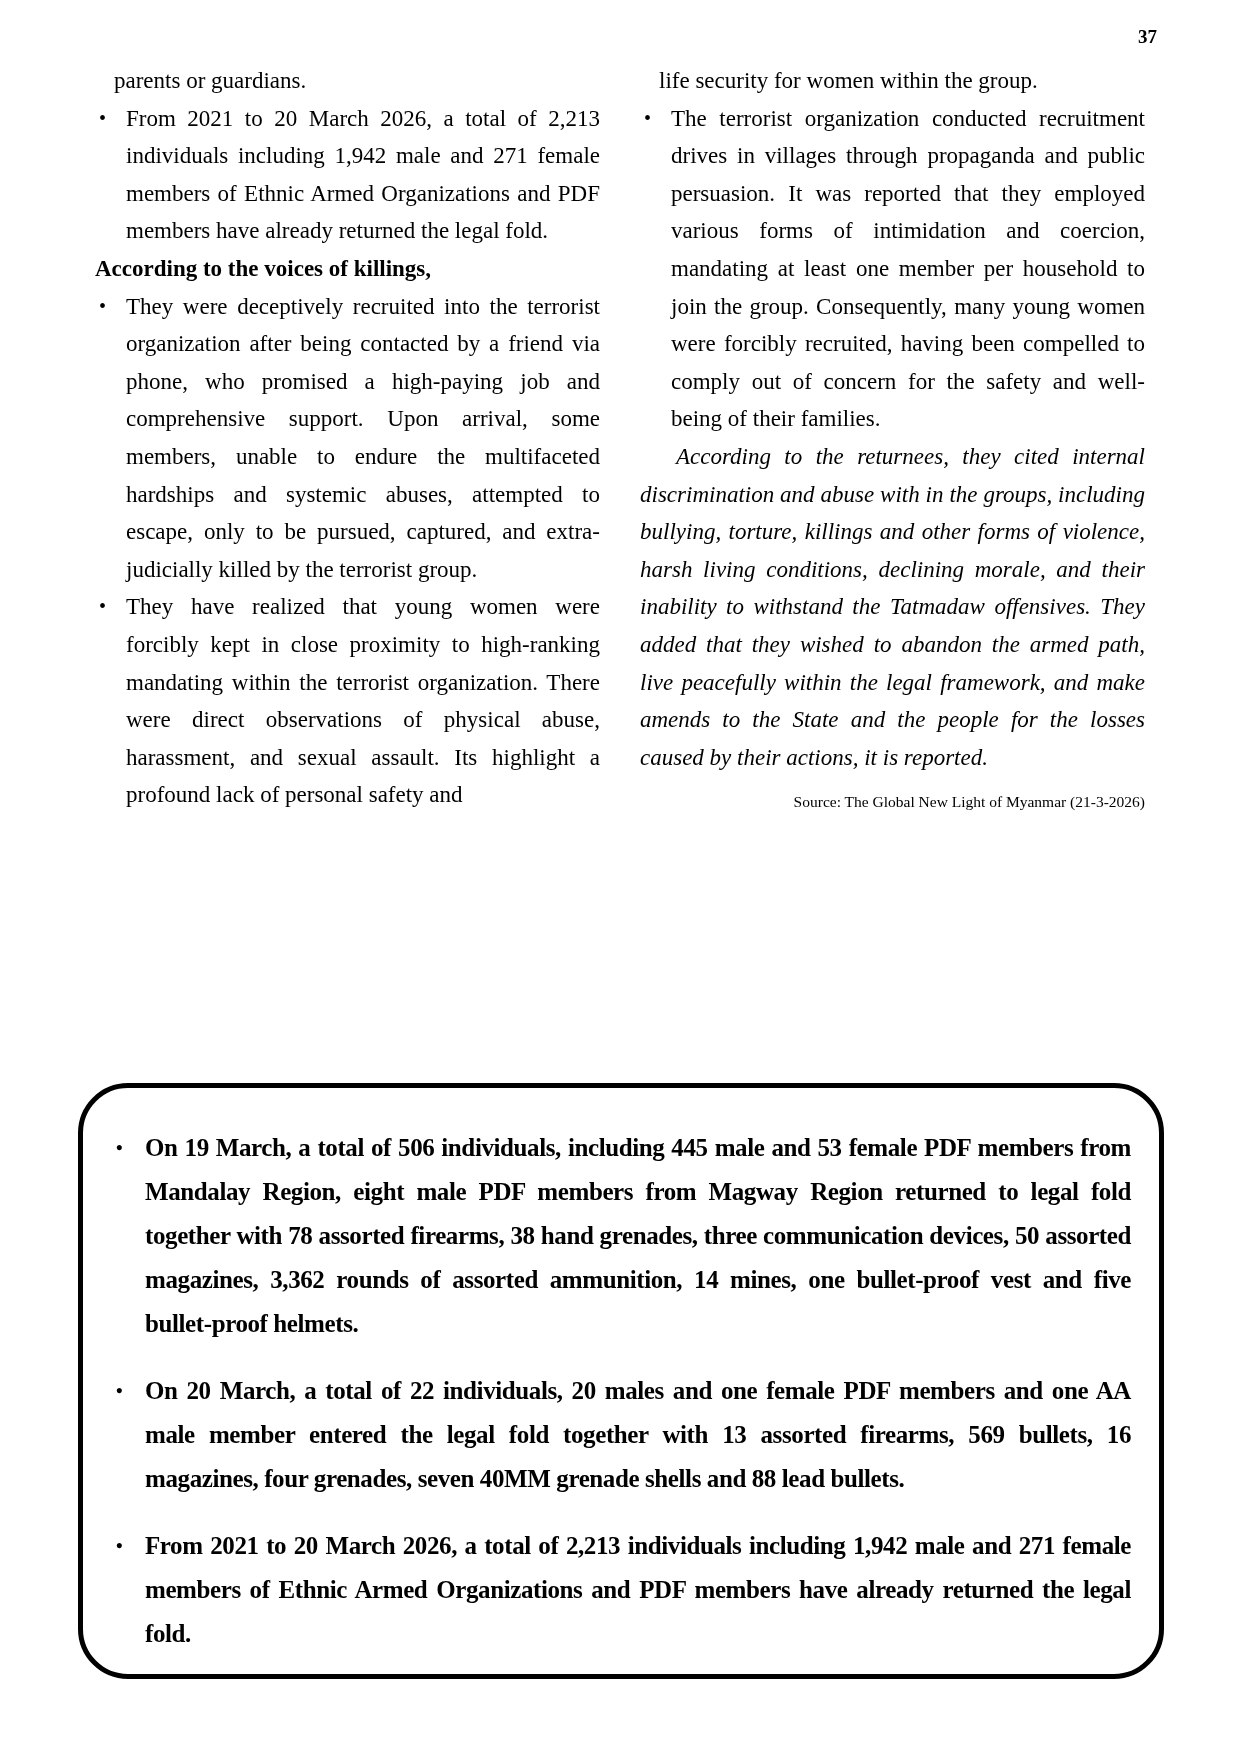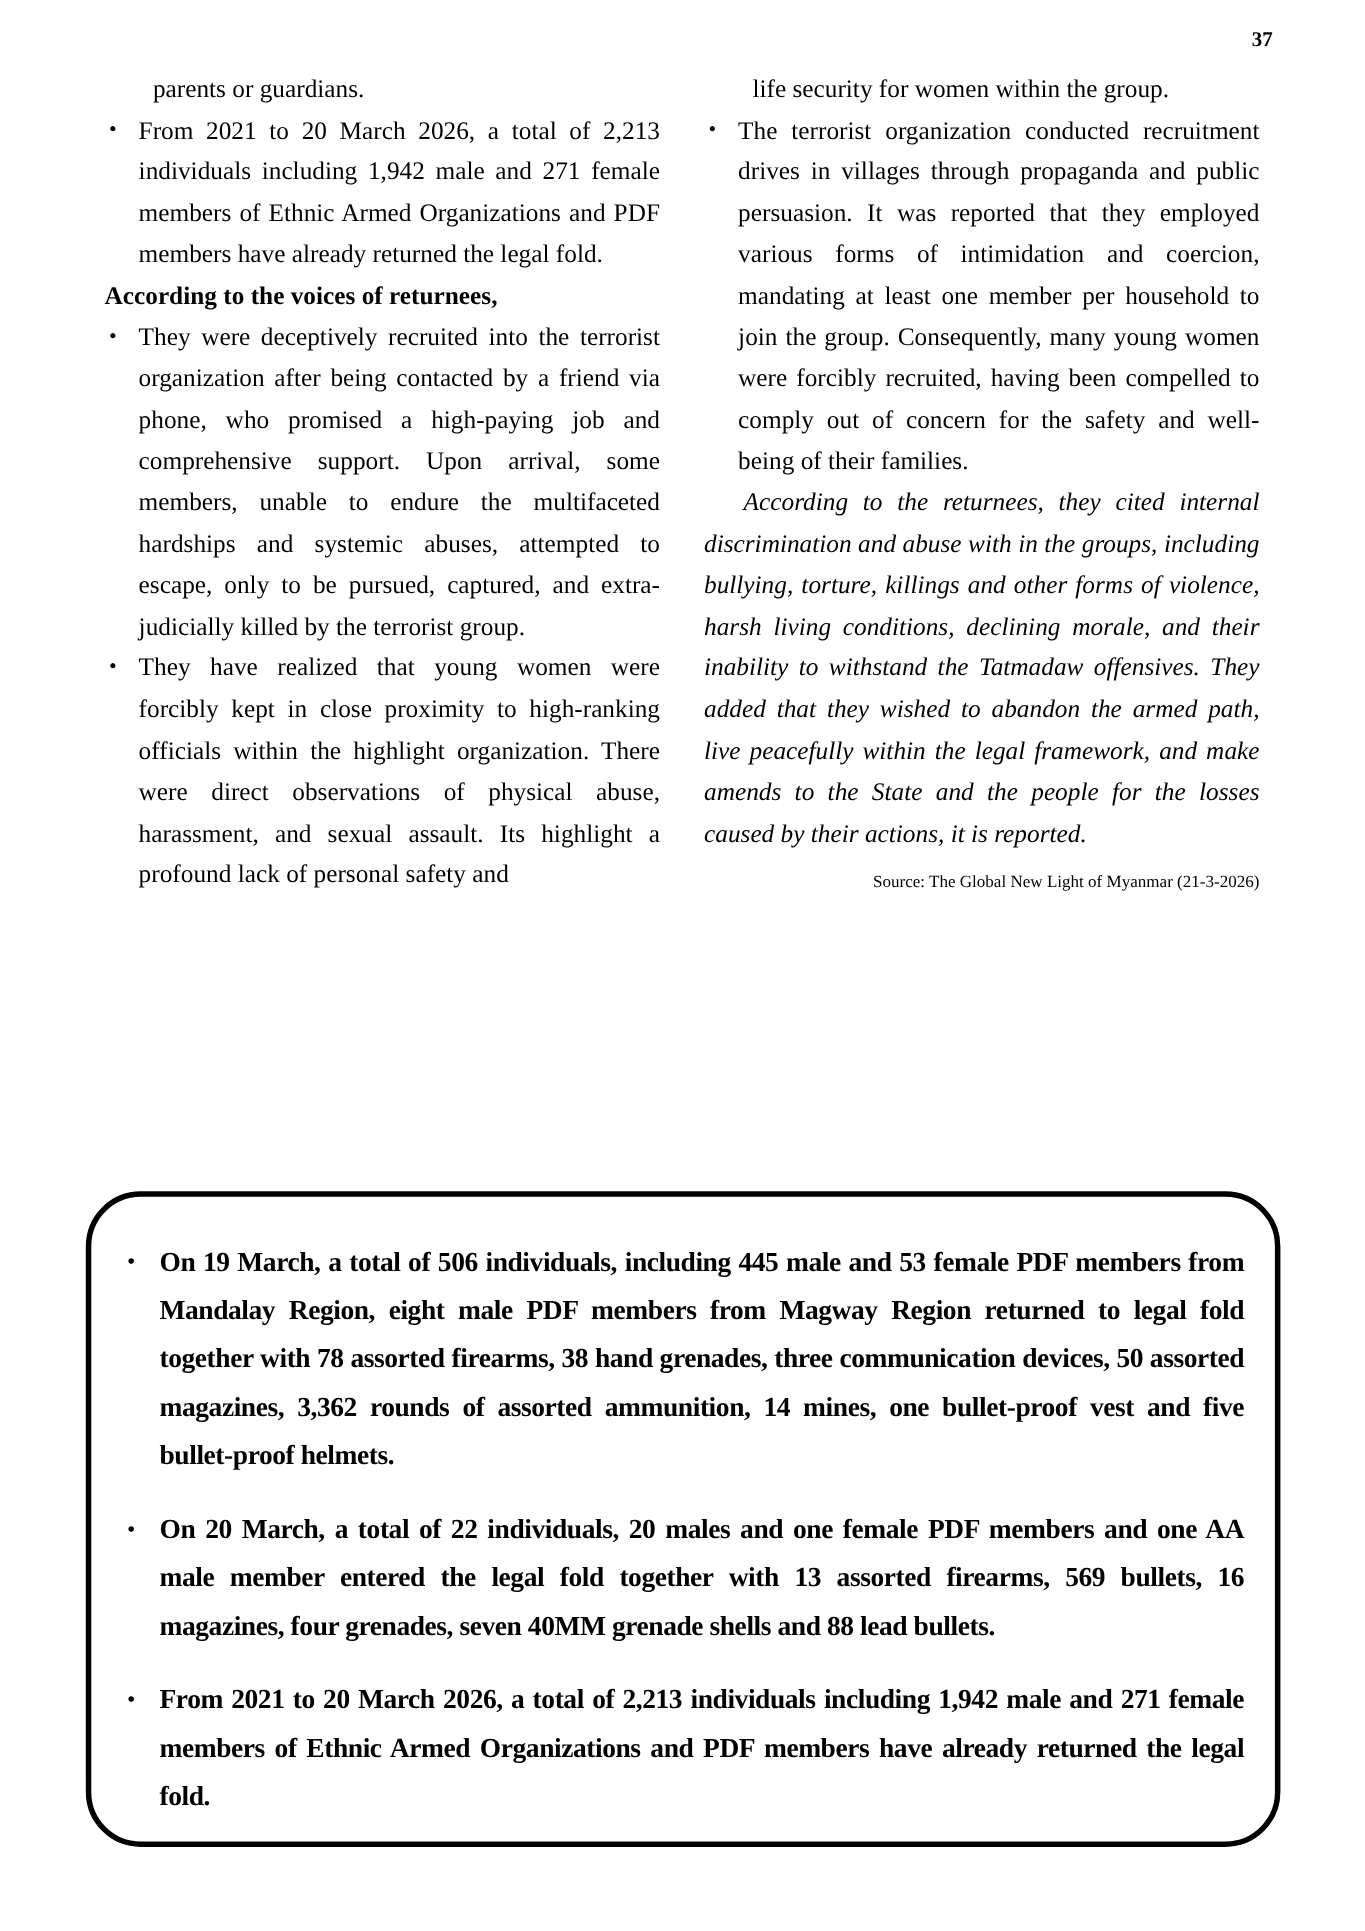--- a/index.html
+++ b/index.html
@@ -25,21 +25,21 @@
     padding: 62px 96px 0 95px;
   }
   .col {
     width: 505px;
     font-size: 23px;
     line-height: 37.6px;
     text-align: justify;
     hyphens: auto;
     -webkit-hyphens: auto;
   }
-  .cont { margin-left: 44px; }
+  .cont { margin-left: 19px; }
   .bullet-item {
     display: flex;
     align-items: flex-start;
   }
   .bullet-item .marker {
     flex: 0 0 31px;
     font-size: 20px;
     text-align: left;
     padding-left: 4px;
   }
@@ -91,28 +91,28 @@
 <div class="page-number">37</div>
 
 <div class="columns">
 
   <div class="col">
     <p class="cont">parents or guardians.</p>
     <div class="bullet-item">
       <span class="marker">•</span>
       <p>From 2021 to 20 March 2026, a total of 2,213 individuals including 1,942 male and 271 female members of Ethnic Armed Organizations and PDF members have already returned the legal fold.</p>
     </div>
-    <h3 class="heading">According to the voices of returnees,</h3>
+    <h3 class="heading">According to the voices of killings,</h3>
     <div class="bullet-item">
       <span class="marker">•</span>
       <p>They were deceptively recruited into the terrorist organization after being contacted by a friend via phone, who promised a high-paying job and comprehensive support. Upon arrival, some members, unable to endure the multifaceted hardships and systemic abuses, attempted to escape, only to be pursued, captured, and extra-judicially killed by the terrorist group.</p>
     </div>
     <div class="bullet-item">
       <span class="marker">•</span>
-      <p>They have realized that young women were forcibly kept in close proximity to high-ranking officials within the highlight organization. There were direct observations of physical abuse, harassment, and sexual assault. Its highlight a profound lack of personal safety and</p>
+      <p>They have realized that young women were forcibly kept in close proximity to high-ranking mandating within the terrorist organization. There were direct observations of physical abuse, harassment, and sexual assault. Its highlight a profound lack of personal safety and</p>
     </div>
   </div>
 
   <div class="col">
     <p class="cont">life security for women within the group.</p>
     <div class="bullet-item">
       <span class="marker">•</span>
       <p>The terrorist organization conducted recruitment drives in villages through propaganda and public persuasion. It was reported that they employed various forms of intimidation and coercion, mandating at least one member per household to join the group. Consequently, many young women were forcibly recruited, having been compelled to comply out of concern for the safety and well-being of their families.</p>
     </div>
     <p class="para-indent">According to the returnees, they cited internal discrimination and abuse with in the groups, including bullying, torture, killings and other forms of violence, harsh living conditions, declining morale, and their inability to withstand the Tatmadaw offensives. They added that they wished to abandon the armed path, live peacefully within the legal framework, and make amends to the State and the people for the losses caused by their actions, it is reported.</p>

